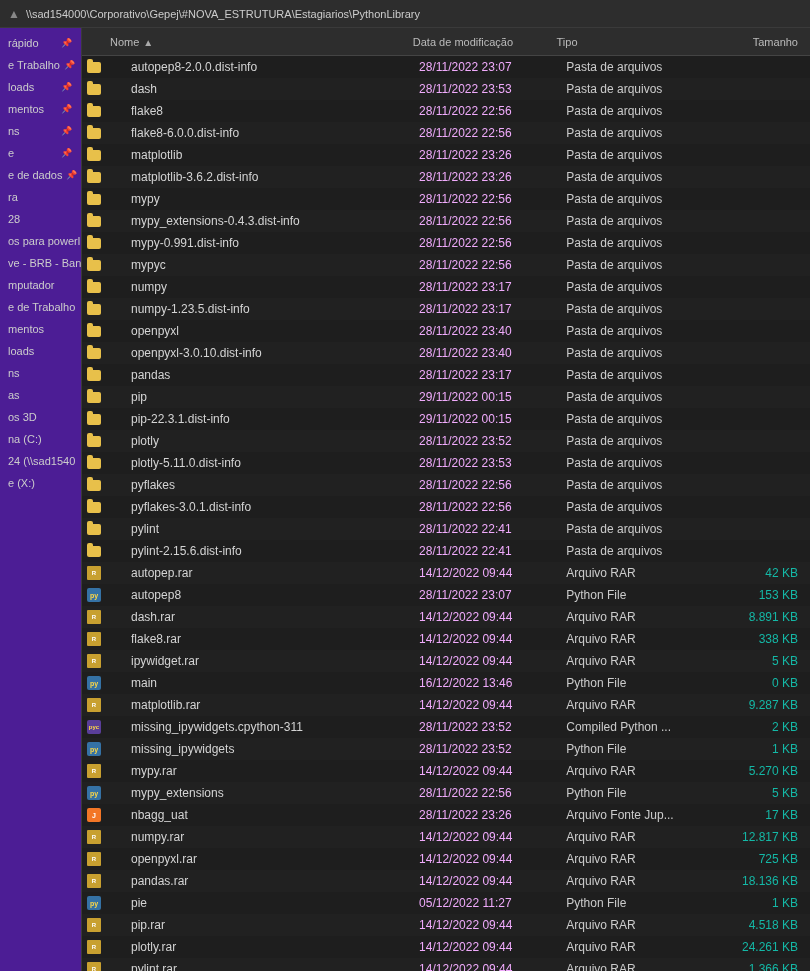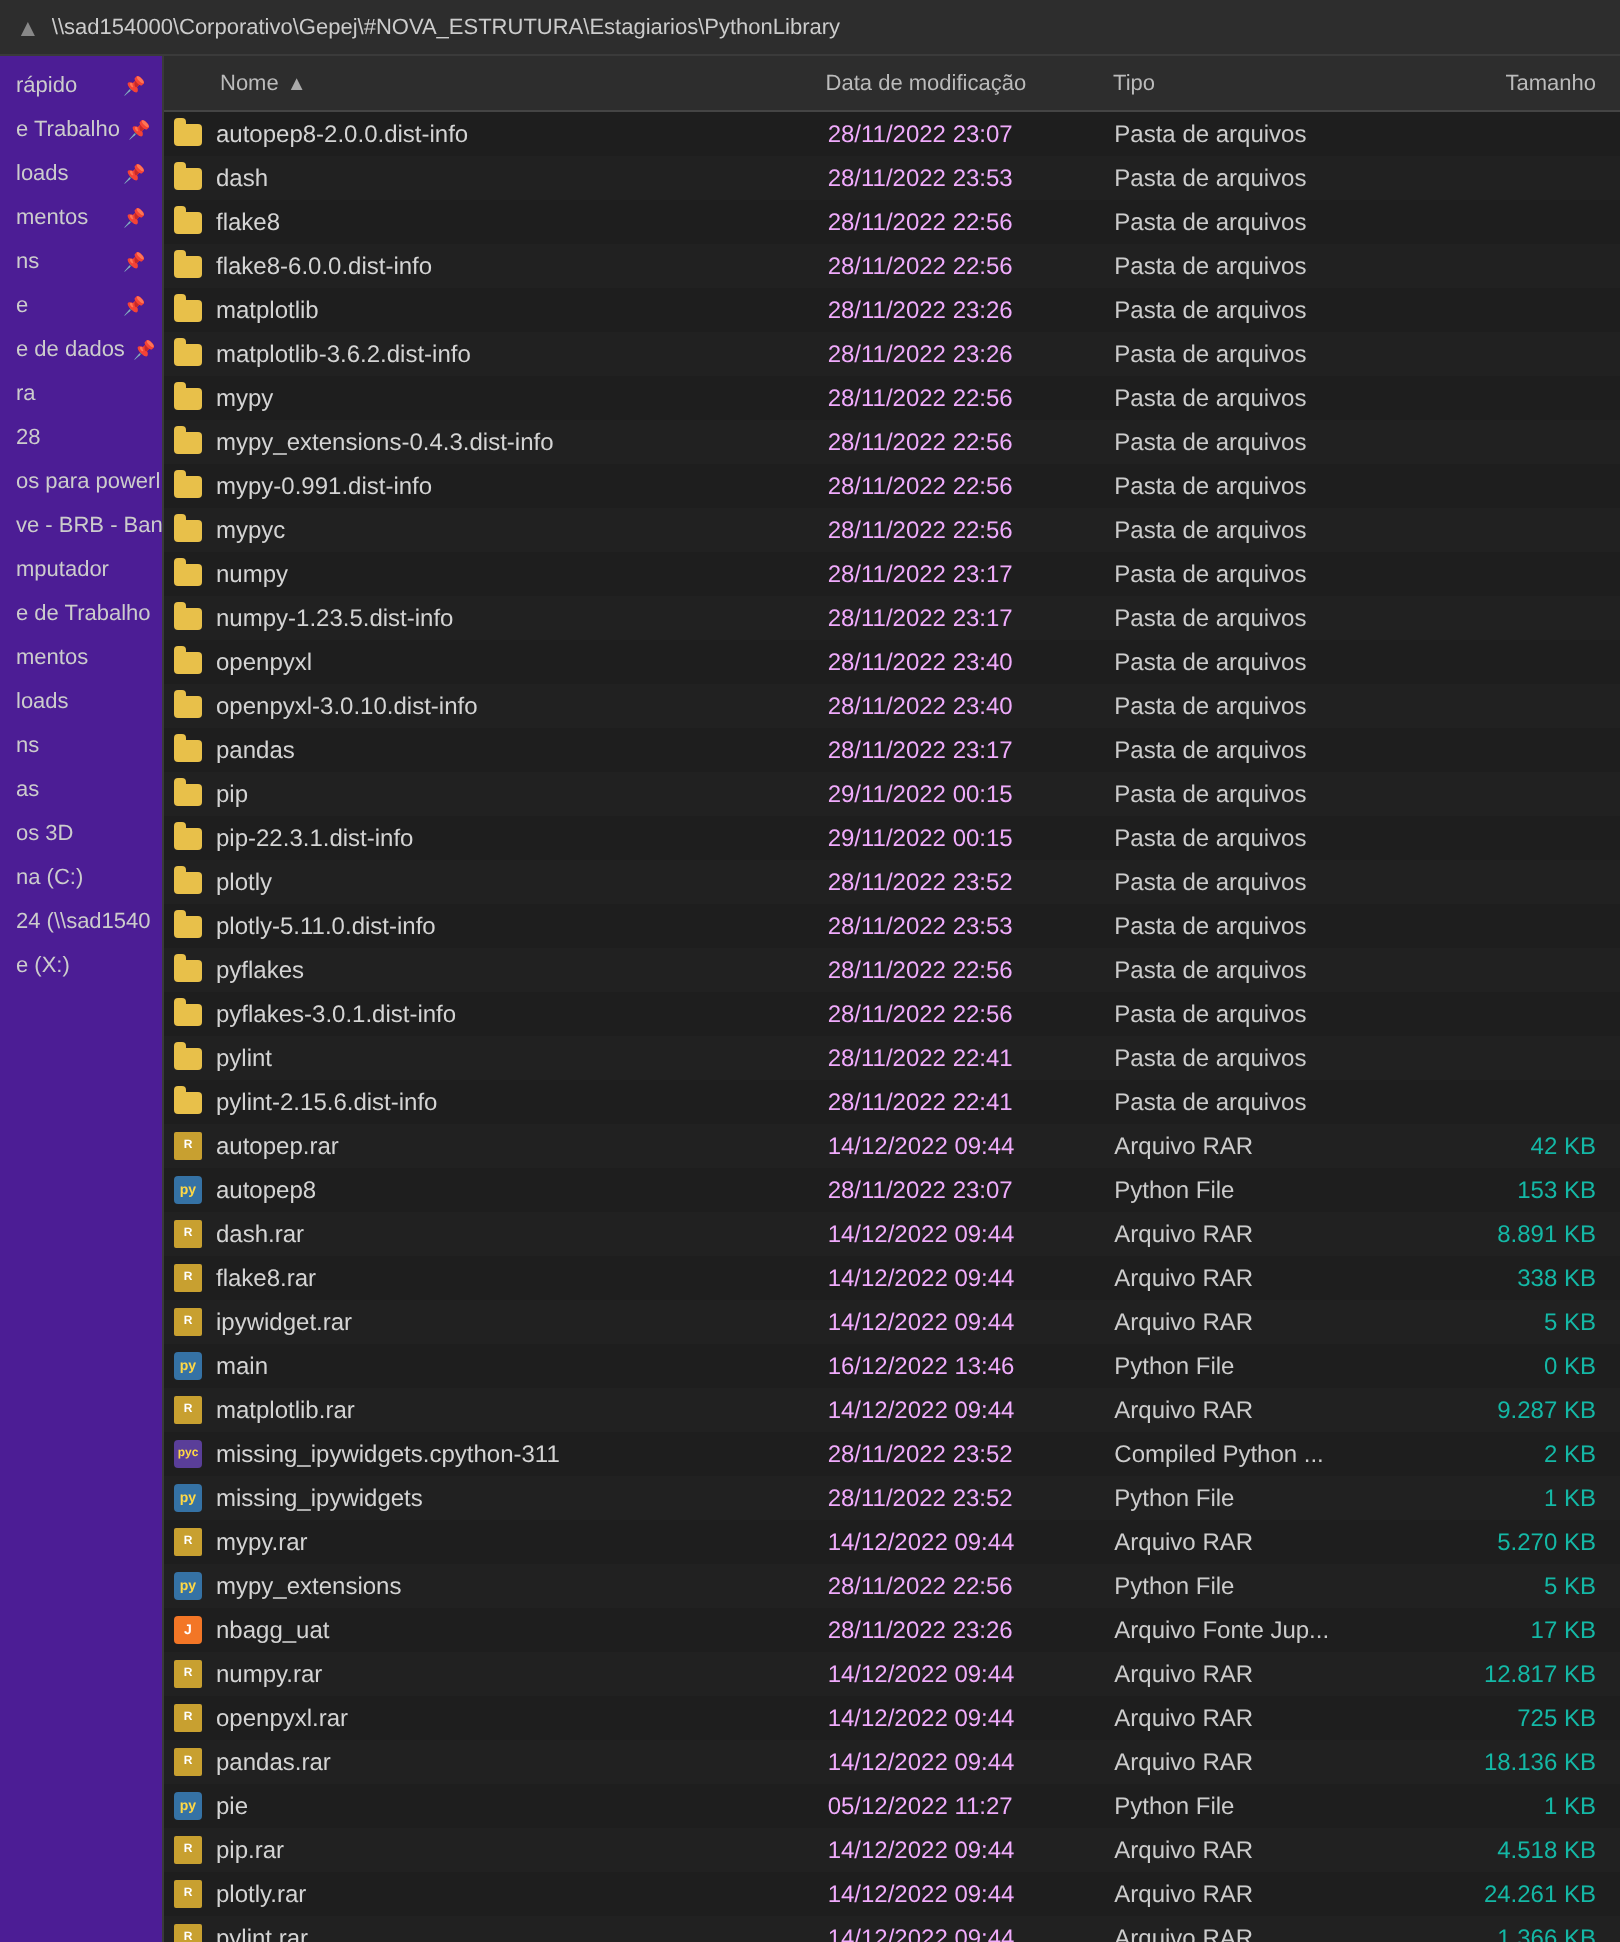--- a/index.html
+++ b/index.html
@@ -127,20 +127,21 @@
       overflow-y: auto;
       background: #1e1e1e;
     }
     .file-row {
       display: flex;
       align-items: center;
       height: 22px;
       padding: 10px 4px;
       cursor: pointer;
       border-bottom: none;
+      gap: 23px;
     }
     .file-row:nth-child(even) { background: #212121; }
 
     .file-icon {
       width: 16px;
       height: 16px;
       margin-right: 6px;
       flex-shrink: 0;
       display: flex;
       align-items: center;

